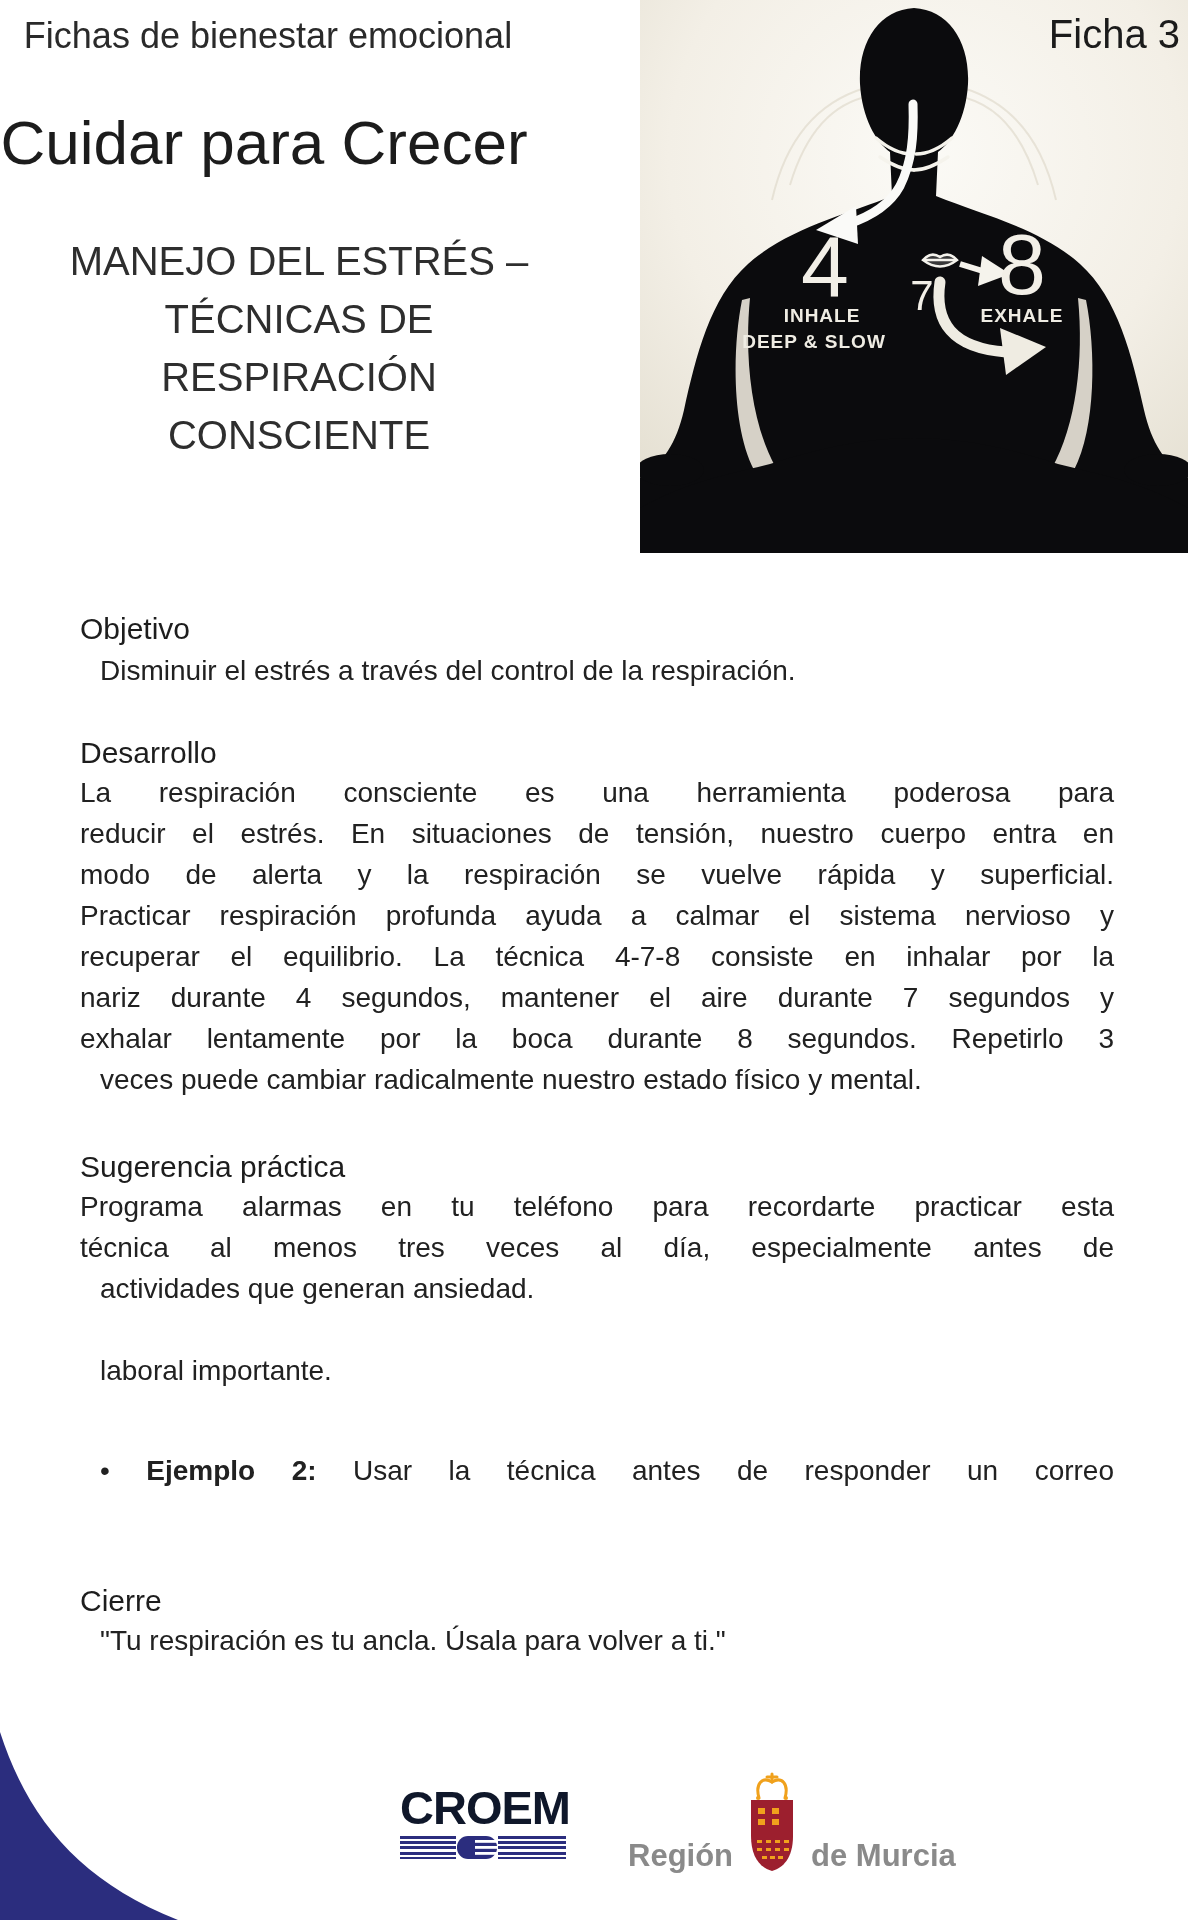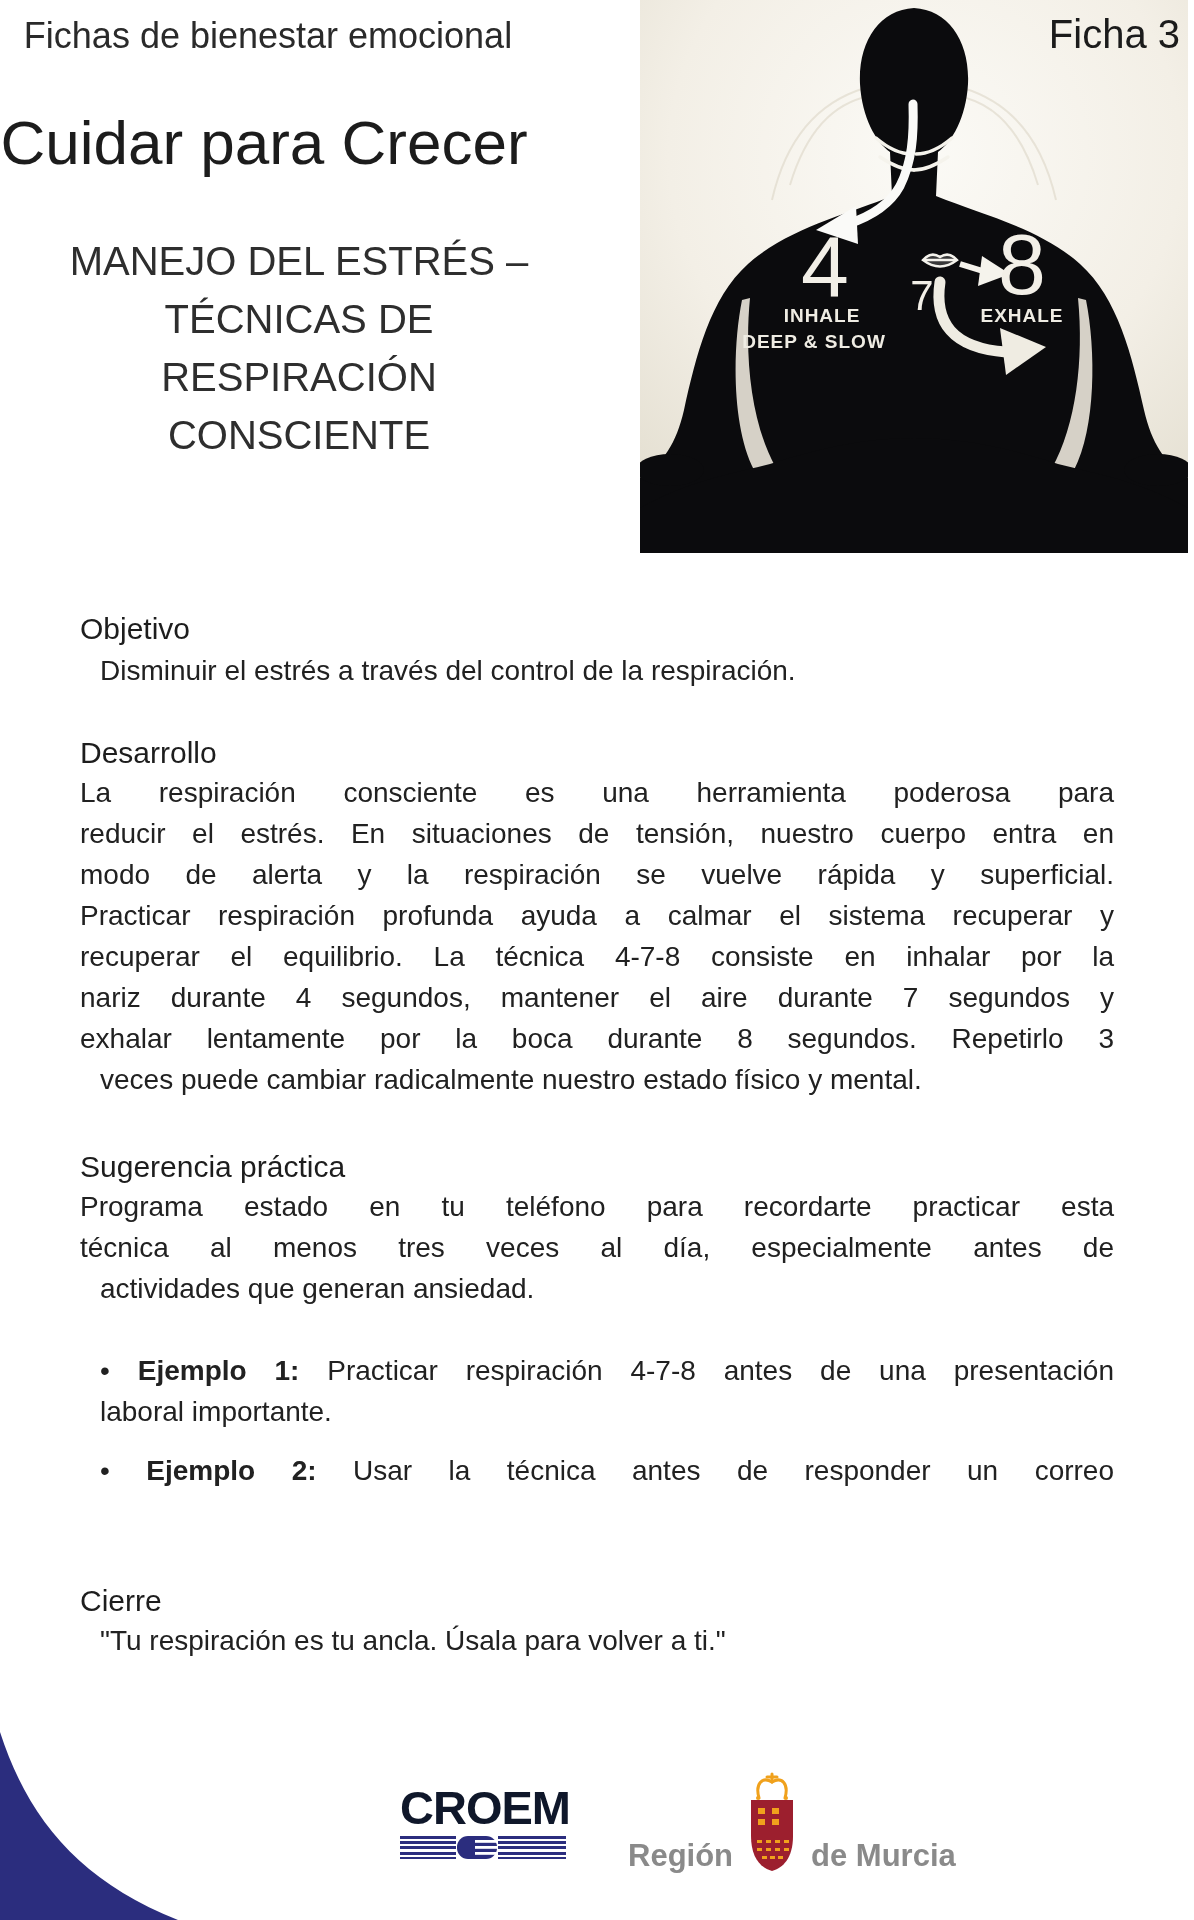--- a/index.html
+++ b/index.html
@@ -108,36 +108,35 @@
 </div>
 
 <div class="abs copy h" style="top:610px;">Objetivo</div>
 <div class="abs copy t lline" style="top:650px;">Disminuir el estrés a través del control de la respiración.</div>
 
 <div class="abs copy h" style="top:734px;">Desarrollo</div>
 <div class="abs copy t" style="top:772px;">
   <div class="jline">La respiración consciente es una herramienta poderosa para</div>
   <div class="jline">reducir el estrés. En situaciones de tensión, nuestro cuerpo entra en</div>
   <div class="jline">modo de alerta y la respiración se vuelve rápida y superficial.</div>
-  <div class="jline">Practicar respiración profunda ayuda a calmar el sistema recuperar y</div>
+  <div class="jline">Practicar respiración profunda ayuda a calmar el sistema nervioso y</div>
   <div class="jline">recuperar el equilibrio. La técnica 4-7-8 consiste en inhalar por la</div>
   <div class="jline">nariz durante 4 segundos, mantener el aire durante 7 segundos y</div>
   <div class="jline">exhalar lentamente por la boca durante 8 segundos. Repetirlo 3</div>
   <div class="lline">veces puede cambiar radicalmente nuestro estado físico y mental.</div>
 </div>
 
 <div class="abs copy h" style="top:1148px;">Sugerencia práctica</div>
 <div class="abs copy t" style="top:1186px;">
-  <div class="jline">Programa estado en tu teléfono para recordarte practicar esta</div>
+  <div class="jline">Programa alarmas en tu teléfono para recordarte practicar esta</div>
   <div class="jline">técnica al menos tres veces al día, especialmente antes de</div>
   <div class="lline">actividades que generan ansiedad.</div>
 </div>
 
 <div class="abs copy t" style="top:1350px;">
-  <div class="jline bullet-line"><span>•</span> <b>Ejemplo 1:</b> <span>Practicar respiración 4-7-8 antes de una presentación</span></div>
   <div class="lline">laboral importante.</div>
 </div>
 
 <div class="abs copy t" style="top:1450px;">
   <div class="jline bullet-line"><span>•</span> <b>Ejemplo 2:</b> <span>Usar la técnica antes de responder un correo</span></div>
 </div>
 
 <div class="abs copy h" style="top:1582px;">Cierre</div>
 <div class="abs copy t lline" style="top:1620px;">"Tu respiración es tu ancla. Úsala para volver a ti."</div>
 

